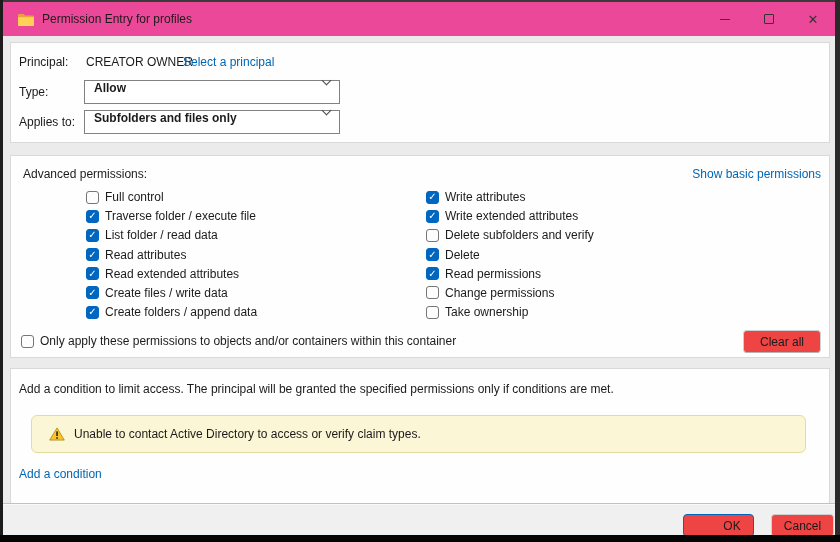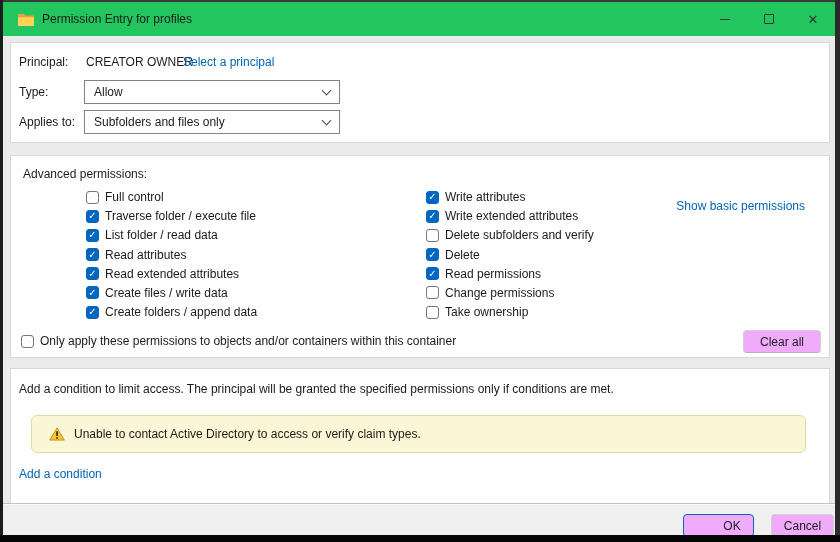--- a/index.html
+++ b/index.html
@@ -17,21 +17,21 @@
   
   .edge{position:absolute;background:#1c1c1c;z-index:50;}
   .edge.top{left:0;top:0;width:840px;height:2px;background:#3a3a3a;}
   .edge.left{left:0;top:0;width:3px;height:542px;}
   .edge.right{right:0;top:0;width:5px;height:542px;background:#2a2a2a;}
   .edge.bottom{left:0;bottom:0;width:840px;height:7px;background:#050505;}
 
   
   .titlebar{
     position:absolute;left:3px;top:2px;width:832px;height:34px;
-    background:#22c55e;display:flex;align-items:center;
+    background:#ec4899;display:flex;align-items:center;
   }
   .titlebar .app-icon{margin-left:15px;display:inline-flex;}
   .titlebar .title{margin-left:8px;font-size:12px;color:#1b1b1b;}
   .win-controls{margin-left:auto;display:flex;align-items:center;height:100%;}
   .win-btn{width:44px;height:100%;display:flex;align-items:center;justify-content:center;cursor:default;}
   .glyph-min{display:block;width:10px;height:0;border-top:1.4px solid #333;}
   .glyph-max{display:block;width:10px;height:10px;border:1.4px solid #333;border-radius:1px;}
   .glyph-close{font-size:13px;color:#333;line-height:1;}
 
   
@@ -40,42 +40,42 @@
   .box-permissions{left:10px;top:155px;width:820px;height:203px;}
   .box-condition{left:10px;top:368px;width:820px;height:146px;}
 
   .field-label{position:absolute;left:8px;color:#1b1b1b;}
   .link{color:var(--link-blue);cursor:pointer;}
   .principal-value{position:absolute;left:75px;top:12px;}
   .select-principal{position:absolute;left:172px;top:12px;}
 
   .combo{
     position:absolute;left:73px;width:256px;height:24px;background:#fff;
-    border:1px solid #818181;display:flex;align-items:center;padding:0 9px;
+    border:1px solid #818181;display:flex;padding:0 9px;font-weight:bold;
   }
   .combo .combo-value{flex:1;white-space:nowrap;overflow:hidden;}
   .chev{width:7px;height:7px;border-right:1.3px solid #4a4a4a;border-bottom:1.3px solid #4a4a4a;
     transform:rotate(45deg);margin-top:-4px;}
 
   
   .adv-heading{position:absolute;left:12px;top:11px;}
-  .show-basic{position:absolute;right:24px;top:11px;margin-top:32px;}
+  .show-basic{position:absolute;right:8px;top:11px;}
   .perm-col{position:absolute;top:33px;display:flex;flex-direction:column;gap:3.2px;}
   .perm-col.left{left:75px;}
   .perm-col.right{left:415px;}
   .perm-row{display:flex;align-items:center;gap:6px;height:16px;}
   .checkbox{
     width:13px;height:13px;border:1px solid #767676;border-radius:3px;background:#fdfdfd;
     display:inline-flex;align-items:center;justify-content:center;flex:none;
   }
   .checkbox.checked{background:var(--accent-blue);border-color:var(--accent-blue);}
   .checkbox.checked::after{content:"✓";color:#fff;font-size:10px;line-height:1;font-weight:bold;}
   .only-apply{position:absolute;left:10px;top:178px;display:flex;align-items:center;gap:6px;}
   .btn{
-    background:#f0abfc;border:1px solid #d0d0d0;border-bottom-color:#b5b5b5;border-radius:4px;
+    background:#ef4444;border:1px solid #d0d0d0;border-bottom-color:#b5b5b5;border-radius:4px;
     font-size:12px;color:#1b1b1b;display:flex;align-items:center;justify-content:center;cursor:default;
   }
   .btn-clear{position:absolute;right:8px;top:174px;width:78px;height:23px;}
 
   
   .cond-desc{position:absolute;left:8px;top:13px;width:800px;}
   .warnbox{
     position:absolute;left:20px;top:46px;width:775px;height:38px;
     background:var(--warning-bg);border:1px solid var(--warning-border);border-radius:6px;
     display:flex;align-items:center;

